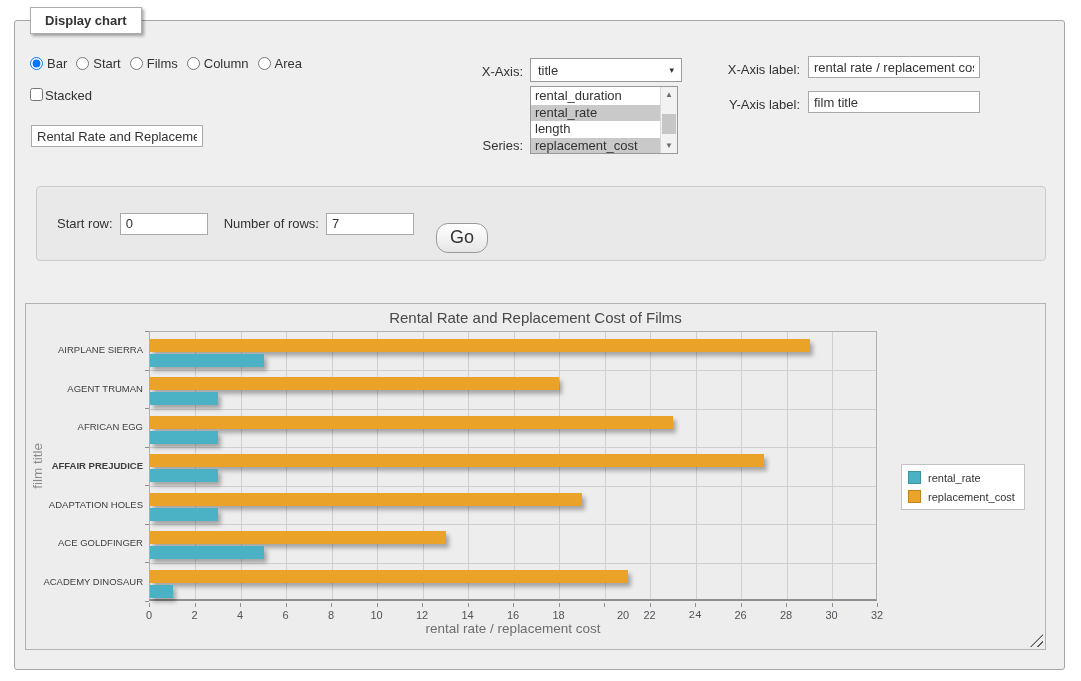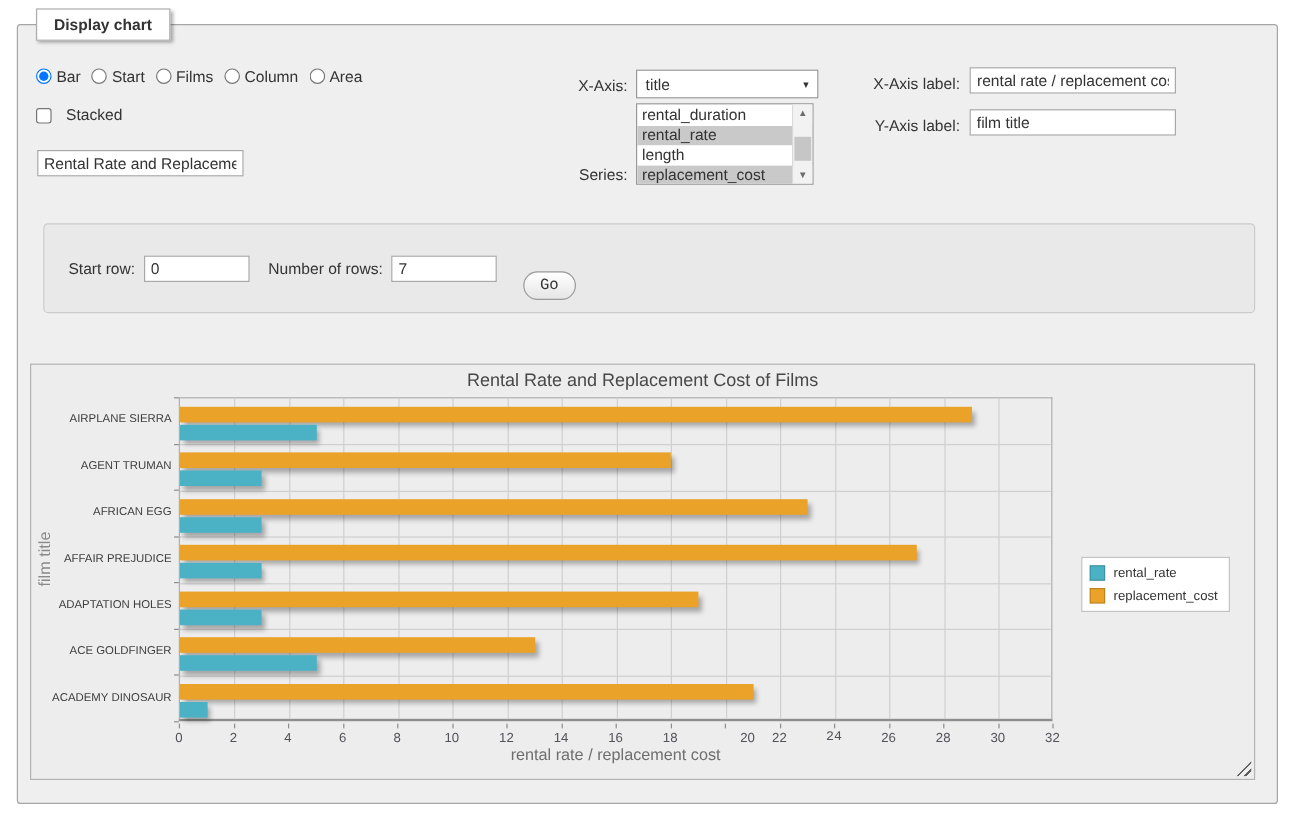--- a/index.html
+++ b/index.html
@@ -11,21 +11,21 @@
   .fieldset-box { position:absolute; left:14px; top:20px; width:1051px; height:650px;
                   background:#efefef; border:1px solid #a6a6a6; border-radius:3px; }
   .fieldset-legend { position:absolute; left:30px; top:7px; background:#ffffff;
                      border:1px solid #adadad; padding:5px 14px; font-weight:bold;
                      font-size:13px; color:#333; box-shadow:2px 2px 3px rgba(0,0,0,0.35);
                      z-index:5; }
 
   
   .ctype-group { position:absolute; left:30px; top:56px; display:flex; align-items:center; gap:9px; }
   .ctype-item  { display:flex; align-items:center; gap:4px; }
-  .stacked-row { position:absolute; left:30px; top:88px; display:flex; align-items:flex-end; gap:12px; }
+  .stacked-row { position:absolute; left:30px; top:88px; display:flex; align-items:flex-start; gap:2px; }
 
   input[type=text] { background:#fff; border:1px solid #a9a9a9; font-family:inherit;
                      font-size:13px; color:#333; padding:2px 5px; height:22px; }
   .title-input { position:absolute; left:31px; top:125px; width:172px; }
 
   .form-label { position:absolute; color:#333; }
   .lbl-xaxis  { left:456px; top:64px;  width:67px; text-align:right; }
   .lbl-series { left:452px; top:138px; width:71px; text-align:right; }
   .lbl-xlab   { left:712px; top:62px;  width:88px; text-align:right; }
   .lbl-ylab   { left:712px; top:97px;  width:88px; text-align:right; }
@@ -51,21 +51,21 @@
   .xlab-input { position:absolute; left:808px; top:56px; width:172px; }
   .ylab-input { position:absolute; left:808px; top:91px; width:172px; }
 
   
   .params-panel { position:absolute; left:36px; top:186px; width:1010px; height:75px;
                   background:#e9e9e9; border:1px solid #cccccc; border-radius:4px;
                   display:flex; align-items:center; padding-left:20px; }
   .params-panel .pp-lbl { margin-right:7px; }
   .pp-input { width:88px; }
   .gap1 { width:16px; } .gap2 { width:22px; }
-  .go-btn { padding:3px 13px 4px; font-size:13px; color:#333; font-family:Liberation Mono, monospace;
+  .go-btn { padding:3px 13px 4px; font-size:18px; color:#333; font-family:Liberation Sans, sans-serif;
             border:1px solid #9a9a9a; border-radius:12px;
             background:linear-gradient(#ffffff,#e6e6e6); cursor:pointer;margin-top:28px; }
 
   
   .chart-container { position:absolute; left:25px; top:303px; width:1021px; height:347px;
                      background:#ededed; border:1px solid #b3b3b3; }
   .chart-title { position:absolute; top:5px; left:0; width:100%; text-align:center;
                  font-size:15px; color:#484848; }
   .plot { position:absolute; left:123px; top:27px; width:728px; height:270px;
           border:1px solid #b0b0b0; border-bottom:2px solid #8e8e8e; }
@@ -216,21 +216,21 @@
       </div>
       <div class="legend-item">
         <span class="legend-swatch" style="background: rgb(234, 162, 40);"></span>
         <span class="legend-label">replacement_cost</span>
       </div>
     </div>
   <div class="resize-handle"></div>
 <div class="ycat" style="top: 40.2857px;">AIRPLANE SIERRA</div>
     <div class="ycat" style="top: 78.8571px;">AGENT TRUMAN</div>
     <div class="ycat" style="top: 117.429px;">AFRICAN EGG</div>
-    <div class="ycat" style="top: 156px;">AFFAIR PREJUDICE</div>
+    <div class="ycat" style="top: 156px; font-weight: bold;">AFFAIR PREJUDICE</div>
     <div class="ycat" style="top: 194.571px;">ADAPTATION HOLES</div>
     <div class="ycat" style="top: 233.143px; text-align: right;">ACE GOLDFINGER</div>
     <div class="ycat" style="top: 271.714px;">ACADEMY DINOSAUR</div>
     <div class="ytick" style="top: 27px;"></div>
     <div class="ytick" style="top: 65.5714px;"></div>
     <div class="ytick" style="top: 104.143px;"></div>
     <div class="ytick" style="top: 142.714px;"></div>
     <div class="ytick" style="top: 181.286px;"></div>
     <div class="ytick" style="top: 219.857px;"></div>
     <div class="ytick" style="top: 258.429px;"></div>

